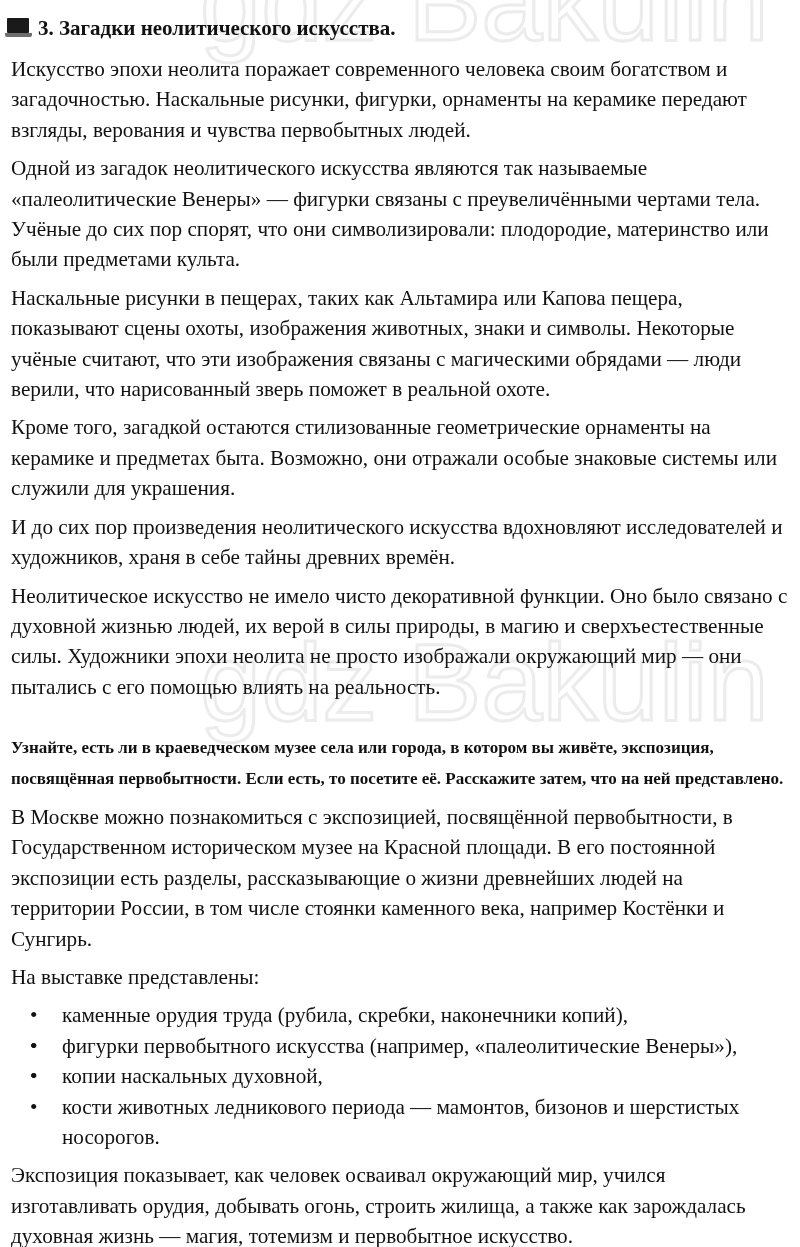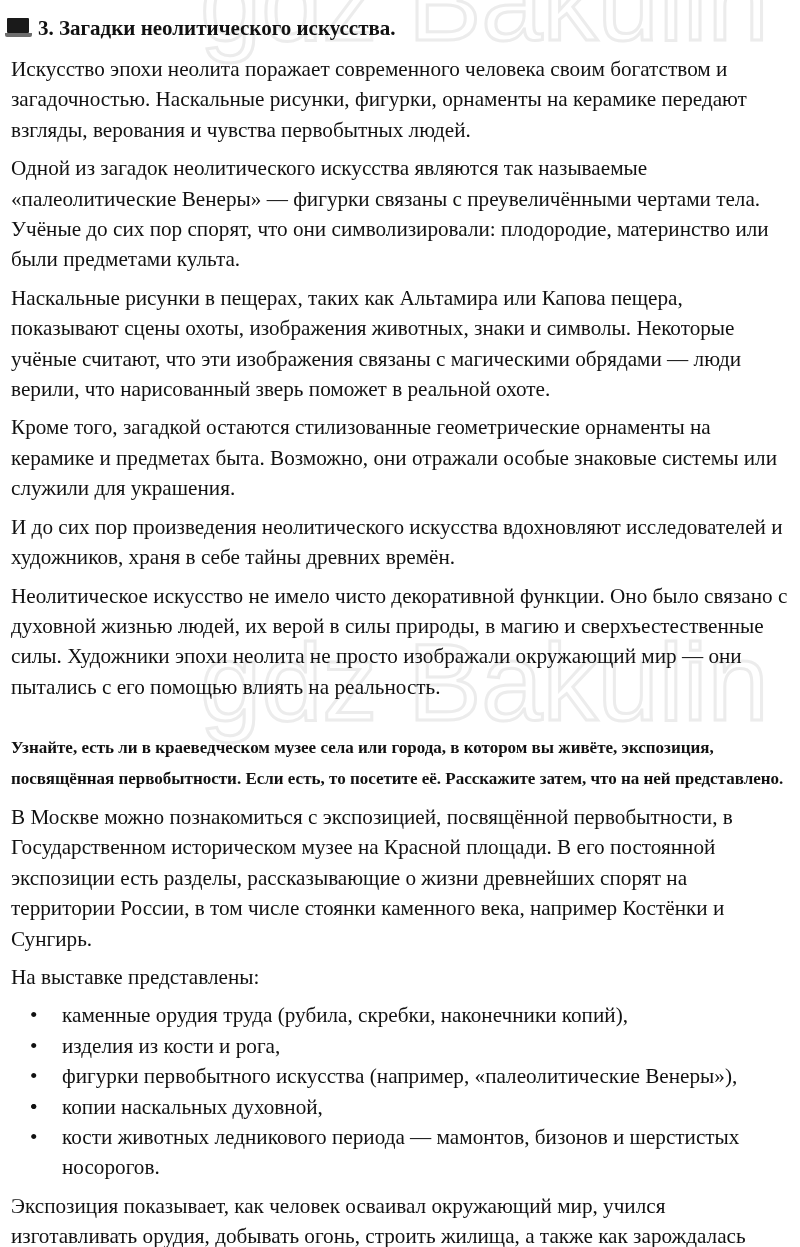--- a/index.html
+++ b/index.html
@@ -46,26 +46,26 @@
   </div>
 
   <p>Искусство эпохи неолита поражает современного человека своим богатством и загадочностью. Наскальные рисунки, фигурки, орнаменты на керамике передают взгляды, верования и чувства первобытных людей.</p>
   <p>Одной из загадок неолитического искусства являются так называемые «палеолитические Венеры» — фигурки связаны с преувеличёнными чертами тела. Учёные до сих пор спорят, что они символизировали: плодородие, материнство или были предметами культа.</p>
   <p>Наскальные рисунки в пещерах, таких как Альтамира или Капова пещера, показывают сцены охоты, изображения животных, знаки и символы. Некоторые учёные считают, что эти изображения связаны с магическими обрядами — люди верили, что нарисованный зверь поможет в реальной охоте.</p>
   <p>Кроме того, загадкой остаются стилизованные геометрические орнаменты на керамике и предметах быта. Возможно, они отражали особые знаковые системы или служили для украшения.</p>
   <p>И до сих пор произведения неолитического искусства вдохновляют исследователей и художников, храня в себе тайны древних времён.</p>
   <p>Неолитическое искусство не имело чисто декоративной функции. Оно было связано с духовной жизнью людей, их верой в силы природы, в магию и сверхъестественные силы. Художники эпохи неолита не просто изображали окружающий мир — они пытались с его помощью влиять на реальность.</p>
 
   <p class="task">Узнайте, есть ли в краеведческом музее села или города, в котором вы живёте, экспозиция, посвящённая первобытности. Если есть, то посетите её. Расскажите затем, что на ней представлено.</p>
-  <p>В Москве можно познакомиться с экспозицией, посвящённой первобытности, в Государственном историческом музее на Красной площади. В его постоянной экспозиции есть разделы, рассказывающие о жизни древнейших спорят на территории России, в том числе стоянки каменного века, например Костёнки и Сунгирь.</p>
+  <p>В Москве можно познакомиться с экспозицией, посвящённой первобытности, в Государственном историческом музее на Красной площади. В его постоянной экспозиции есть разделы, рассказывающие о жизни древнейших людей на территории России, в том числе стоянки каменного века, например Костёнки и Сунгирь.</p>
   <p>На выставке представлены:</p>
 
   <ul>
     <li><span class="bullet">•</span><span>каменные орудия труда (рубила, скребки, наконечники копий),</span></li>
-    <li><span class="bullet">•</span><span>изделия из кости и рога,</span></li>
+    <li><span class="bullet">•</span></li>
     <li><span class="bullet">•</span><span>фигурки первобытного искусства (например, «палеолитические Венеры»),</span></li>
     <li><span class="bullet">•</span></li>
     <li><span class="bullet">•</span><span>копии наскальных духовной,</span></li>
     <li><span class="bullet">•</span><span>кости животных ледникового периода — мамонтов, бизонов и шерстистых носорогов.</span></li>
   </ul>
 
   <p>Экспозиция показывает, как человек осваивал окружающий мир, учился изготавливать орудия, добывать огонь, строить жилища, а также как зарождалась духовная жизнь — магия, тотемизм и первобытное искусство.</p>
 </div>
 
 </body></html>

